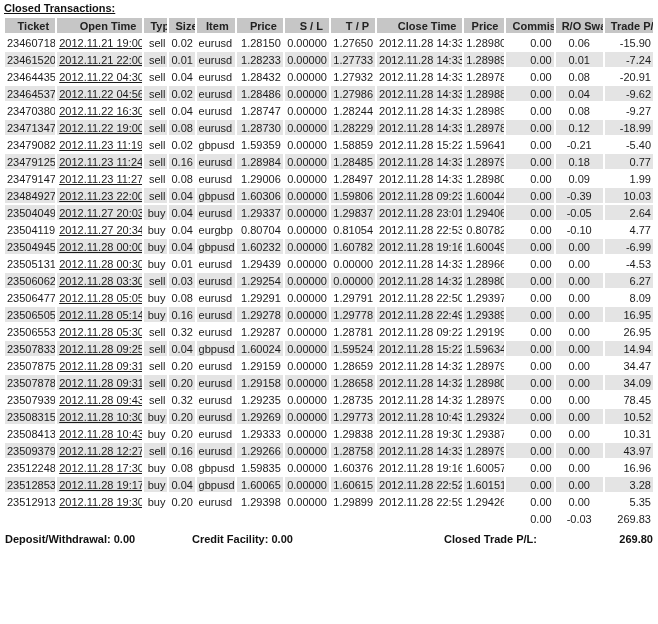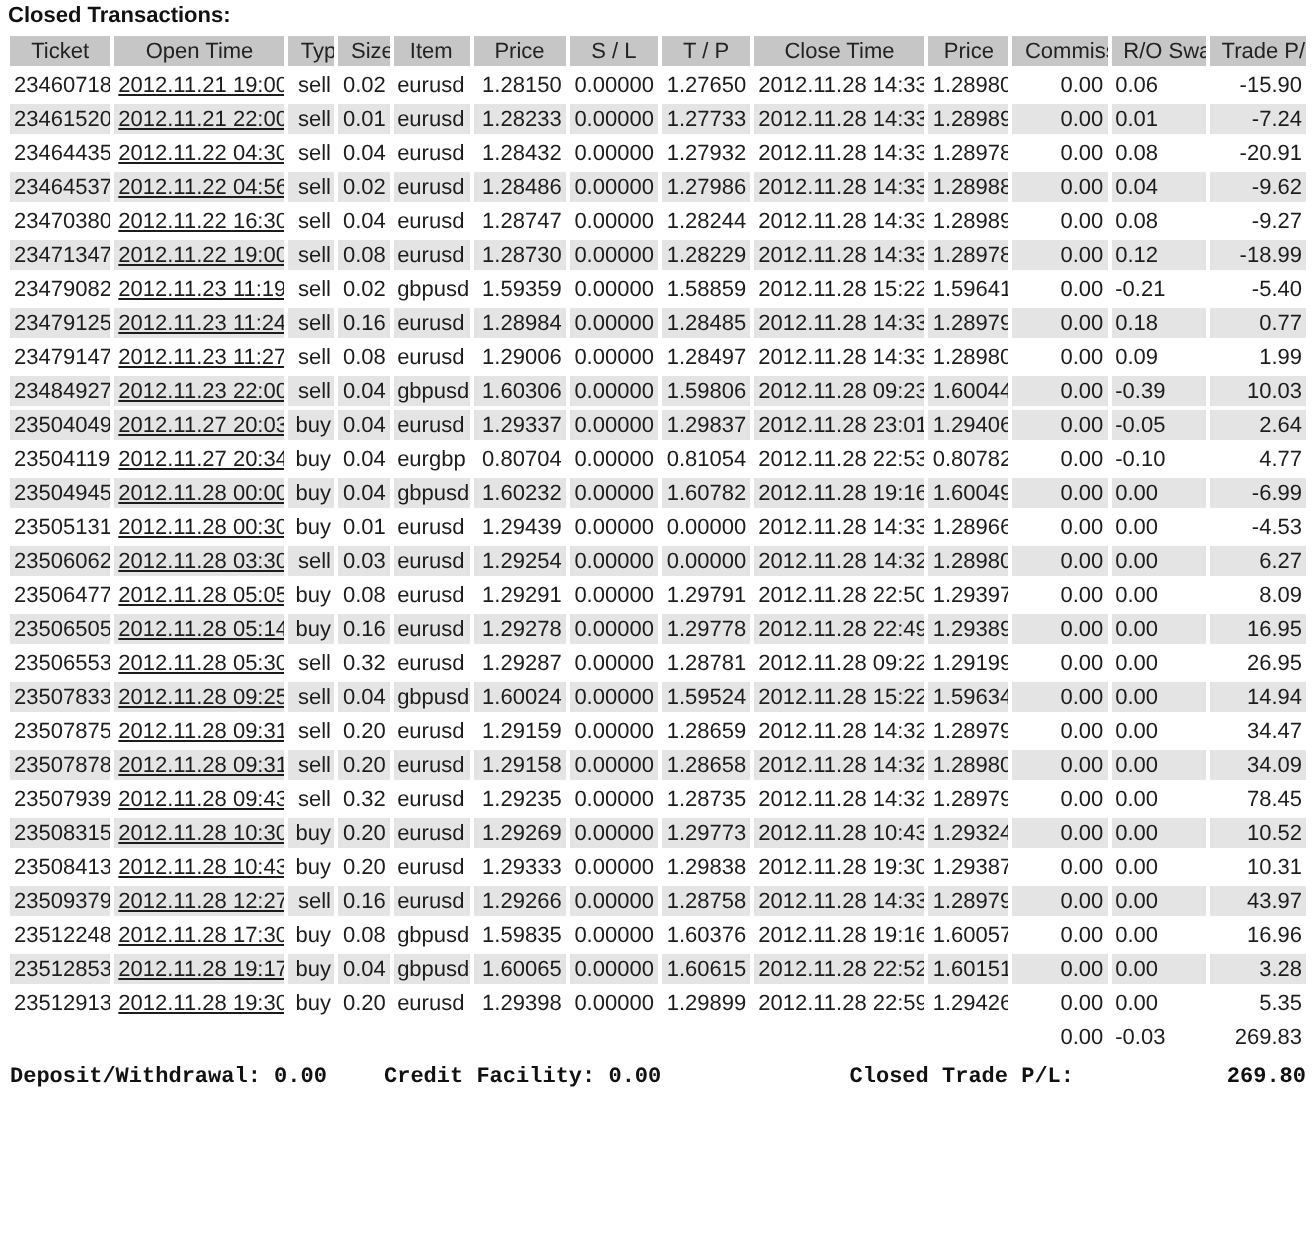--- a/index.html
+++ b/index.html
@@ -6,35 +6,36 @@
   body{
     width:658px;height:624px;overflow:hidden;
     font-family:"Liberation Sans", sans-serif;
     font-size:11px;color:#1c1c1c;
     -webkit-font-smoothing:antialiased;
   }
   .title{
     font-weight:bold;
     padding:2px 0 2px 4px;
     color:#111;
+    text-decoration:underline;
   }
   table.tx{
     table-layout:fixed;
     width:652px;
     margin-left:3px;
     border-collapse:separate;
     border-spacing:2px 2px;
   }
   table.tx th{
     background:var(--header-bg,#c6c6c6);
-    font-weight:normal;
+    font-weight:bold;
     color:#222;
     height:13px;
     padding:1px 6px;
-    text-align:center;
+    text-align:right;
     white-space:nowrap;
     overflow:hidden;
   }
   table.tx td{
     height:15px;
     padding:0 2px;
     white-space:nowrap;
     overflow:hidden;
     background:#ffffff;
   }
@@ -45,30 +46,30 @@
   td.c1{text-align:center;text-decoration:underline;}
   td.c2{text-align:right;padding-right:4px;}
   td.c3{text-align:right;padding-right:4px;margin-top:41px;}
   td.c4{text-align:left;}
   td.c5{text-align:right;padding-right:4px;}
   td.c6{text-align:right;padding-right:4px;}
   td.c7{text-align:right;padding-right:4px;}
   td.c8{text-align:center;}
   td.c9{text-align:left;padding-left:3px;}
   td.c10{text-align:right;padding-right:4px;}
-  td.c11{text-align:left;padding-right:4px;}
+  td.c11{text-align:center;padding-right:4px;}
   td.c12{text-align:right;padding-right:4px;}
   .summary-line{
     position:relative;
     height:16px;
     margin-top:5px;
     font-weight:bold;
     color:#111;
   }
-  .summary-line .pos{position:absolute;top:0;white-space:nowrap;font-family:Liberation Mono, monospace;}
+  .summary-line .pos{position:absolute;top:0;white-space:nowrap;}
   .pos-dw{left:5px;}
   .pos-cf{left:192px;}
   .pos-ctpl{right:121px;}
   .pos-ctpl-val{right:5px;}
 </style>
 </head>
 <body>
 
 <div class="title">Closed Transactions:</div>
 

